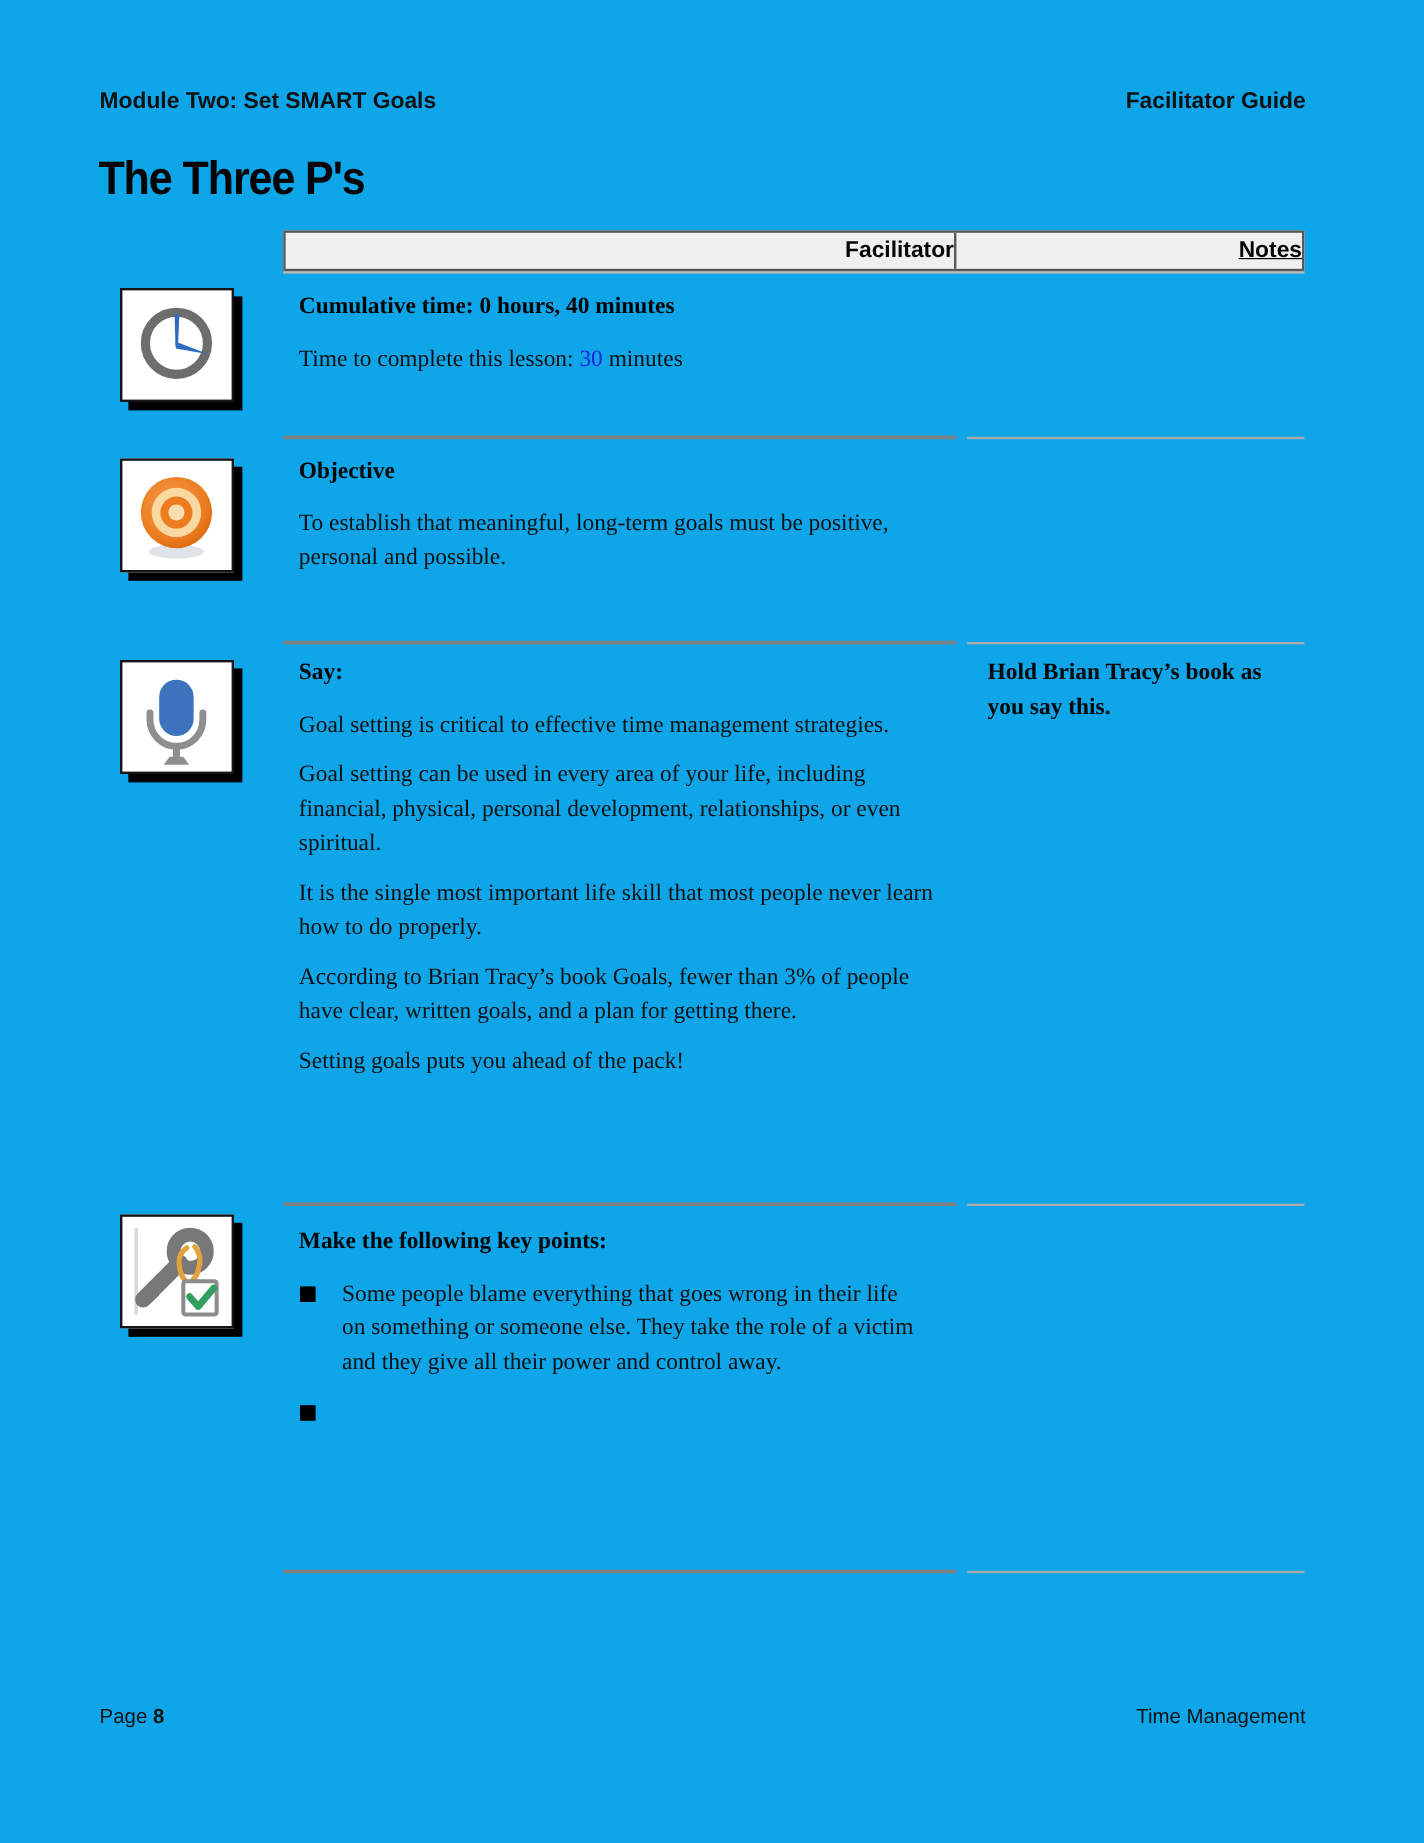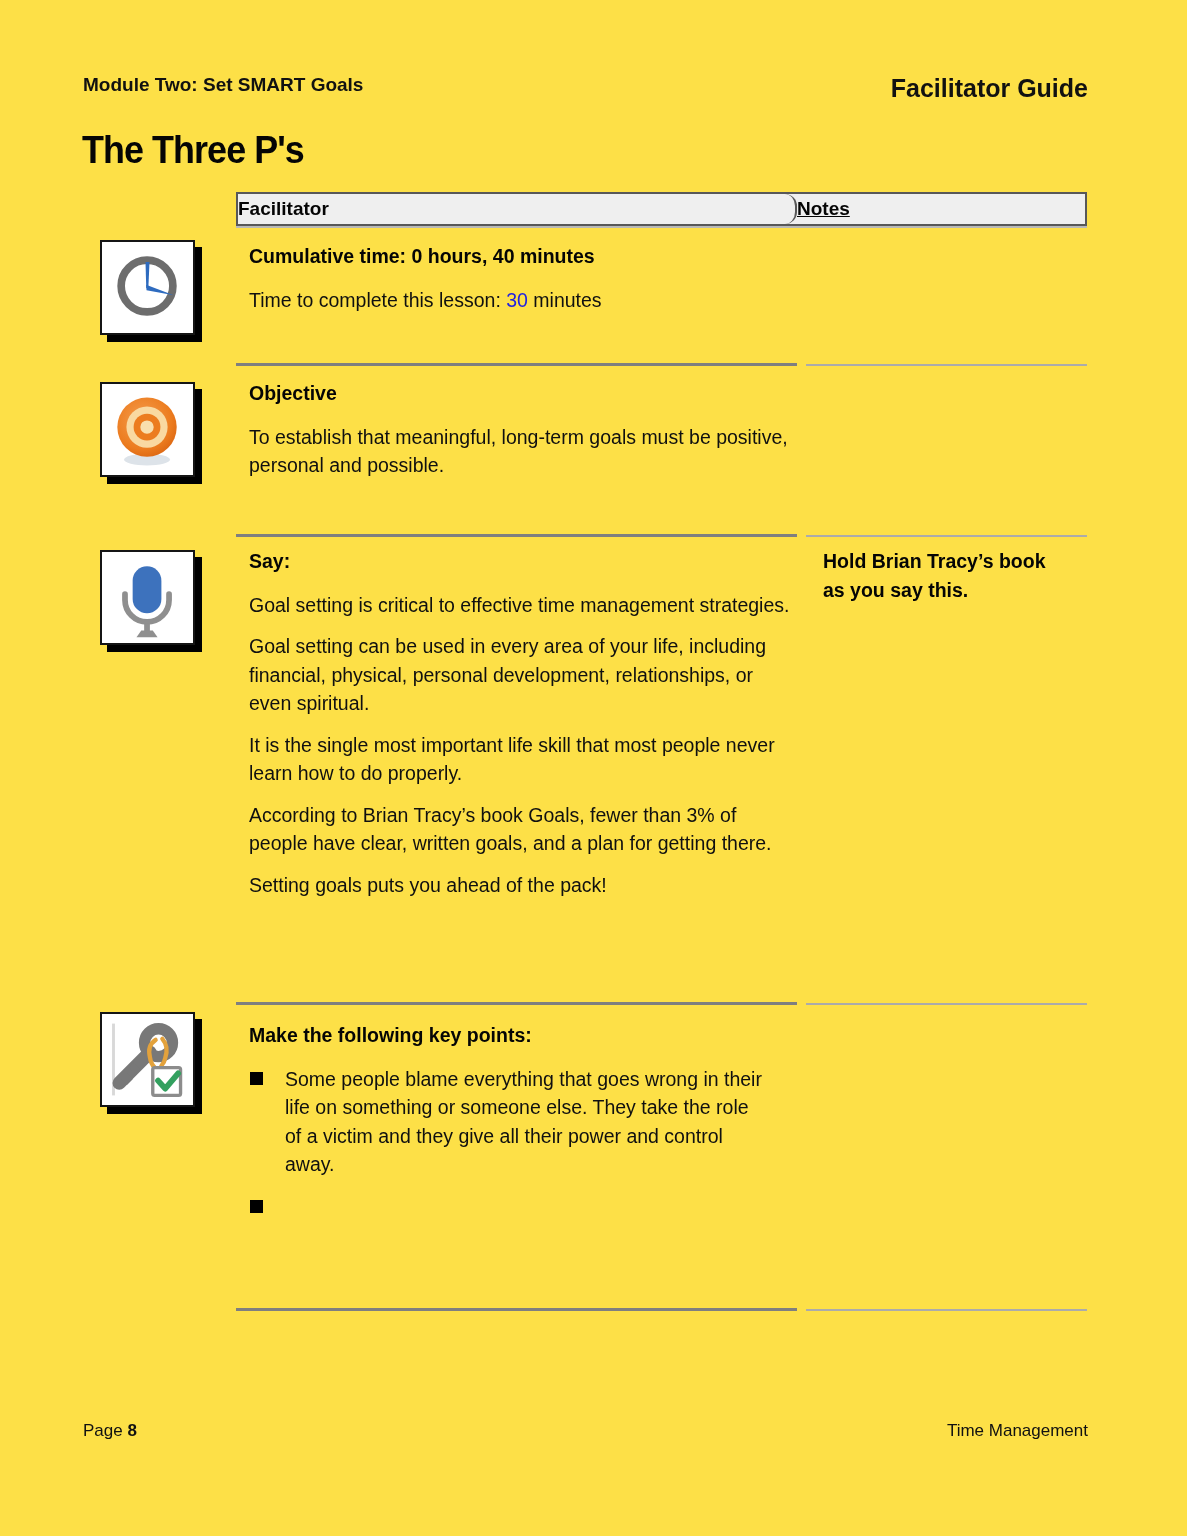--- a/index.html
+++ b/index.html
@@ -4,44 +4,44 @@
 <style>
   * { margin:0; padding:0; box-sizing:border-box; }
   html,body { background:#ffffff; }
   body {
     width:1187px; height:1536px;
     font-family:"Liberation Sans", sans-serif;
     color:#111111;
     position:relative;
     overflow:hidden;
   }
-  .page { position:relative; width:1187px; height:1536px; background:#fde047; }
+  .page { position:relative; width:1187px; height:1536px; background:#0ea5e9; }
 
   
   .hdr-left  { position:absolute; left:83px;  top:74px; font-size:19px; font-weight:bold; }
-  .hdr-right { position:absolute; right:99px; top:74px; font-size:25px; font-weight:bold; }
+  .hdr-right { position:absolute; right:99px; top:74px; font-size:19px; font-weight:bold; }
   .ftr-left  { position:absolute; left:83px;  top:1421px; font-size:17px; }
   .ftr-left b { font-size:17px; }
   .ftr-right { position:absolute; right:99px; top:1421px; font-size:17px; }
 
   .page-title {
     position:absolute; left:82px; top:128px;
     font-size:39px; font-weight:bold; letter-spacing:-1px; color:#050505;
     transform:scaleX(0.92); transform-origin:left;
     white-space:nowrap;
   }
 
   
   .tbl { position:absolute; left:236px; top:192px; width:851px; }
   .thead { display:flex; height:34px; border:2px solid #585858; background:#efefef; box-shadow:0 2px 0 #b9b9b9; }
-  .th { font-size:19px; font-weight:bold; text-align:left; line-height:30px; color:#050505;border-radius:12px; }
+  .th { font-size:19px; font-weight:bold; text-align:right; line-height:30px; color:#050505; }
   .th-fac   { width:559px; border-right:2px solid #585858; }
   .th-notes { flex:1;text-decoration:underline; }
 
-  .section { display:flex; overflow:hidden; }
+  .section { display:flex; overflow:hidden;font-family:Liberation Serif, serif; }
   .fac-col   { width:561px; padding-right:6px; padding-left:13px; }
   .notes-col { flex:1; padding-left:10px; padding-right:28px; }
 
   .sec-time      { height:137px; } .sec-time .fac-col      { padding-top:16px; }
   .sec-objective { height:168px; } .sec-objective .fac-col { padding-top:13px; }
   .sec-say       { height:465px;gap:16px; } .sec-say .fac-col, .sec-say .notes-col { padding-top:10px; }
   .sec-key       { height:303px; } .sec-key .fac-col       { padding-top:16px; }
 
   .section p { font-size:19.5px; line-height:28.5px; margin-bottom:13px; max-width:545px; color:#101010; }
   .section p.hd { font-weight:bold; margin-bottom:15px; color:#050505; }

